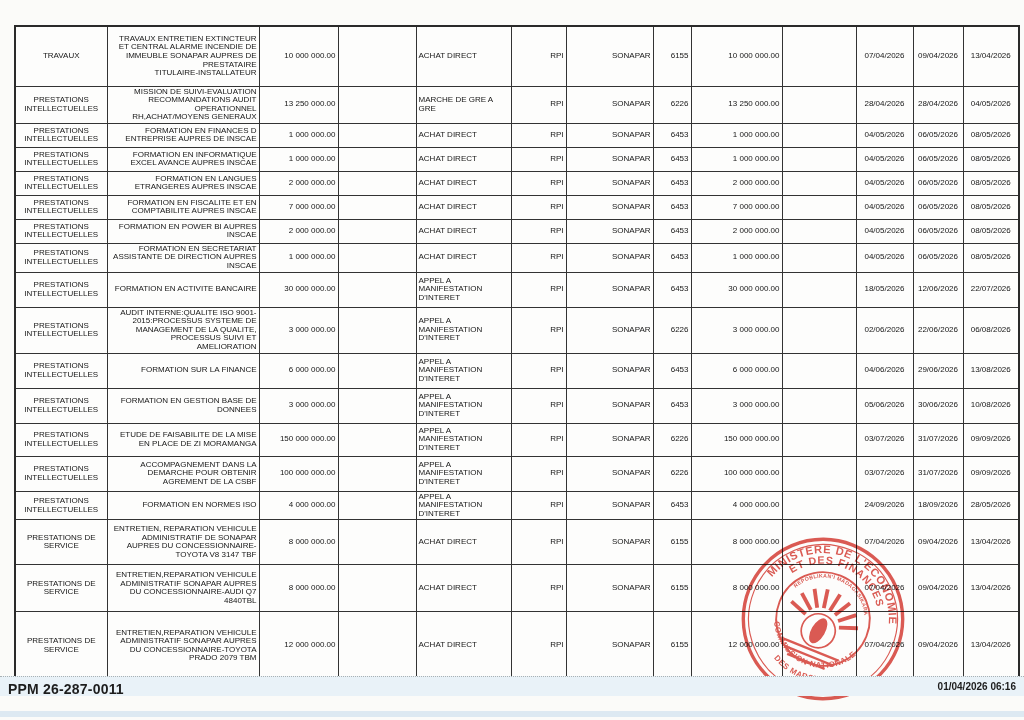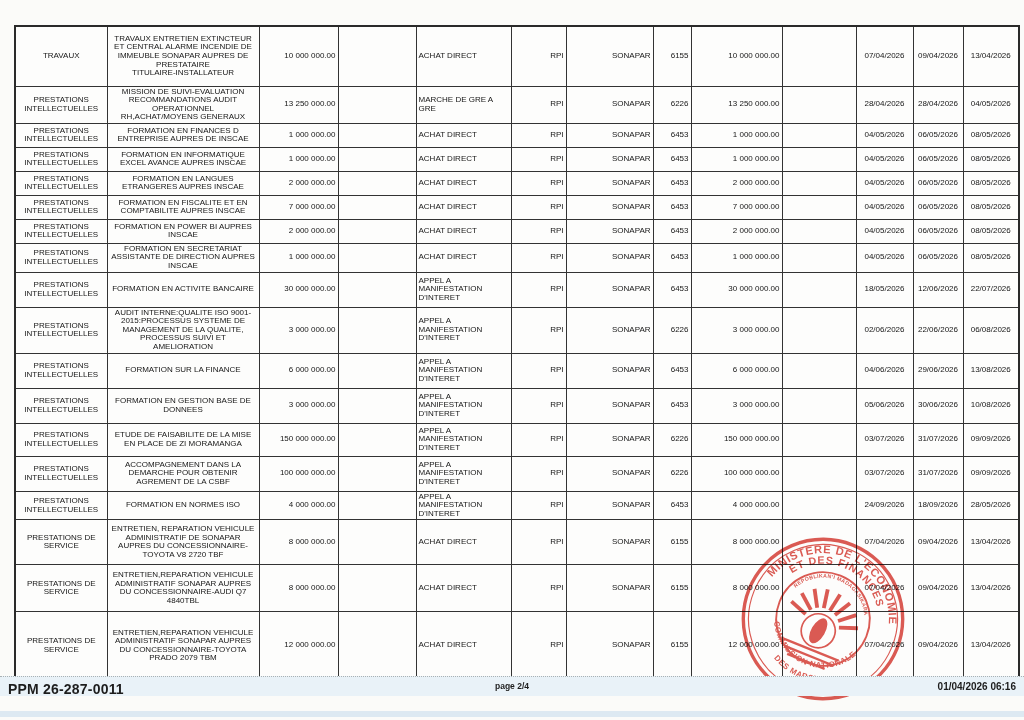--- a/index.html
+++ b/index.html
@@ -21,21 +21,21 @@
   table.ppm td{
     border:1px solid #333;
     font-size:8px;line-height:8.6px;
     color:#161616;
     padding:1px 2px;
     vertical-align:middle;
     overflow:hidden;
     word-wrap:break-word;
   }
   td.c-cat{text-align:center;}
-  td.c-desc{text-align:center;white-space:pre-line;vertical-align:middle;}
+  td.c-desc{text-align:right;white-space:pre-line;vertical-align:middle;}
   td.c-amt{text-align:right;padding-right:3px;white-space:nowrap;}
   td.c-mode{text-align:left;}
   td.c-ctr{text-align:right;}
   td.c-date{text-align:center;white-space:nowrap;padding-left:1px;padding-right:1px;}
   td.c-empty{background:#fdfdfc;}
 
   
   .stamp{
     position:absolute;left:738px;top:534px;width:170px;height:170px;
     transform:rotate(22deg);
@@ -312,21 +312,21 @@
       <td class="c-ctr">SONAPAR</td>
       <td class="c-ctr">6453</td>
       <td class="c-amt">4 000 000.00</td>
       <td class="c-empty"></td>
       <td class="c-date">24/09/2026</td>
       <td class="c-date">18/09/2026</td>
       <td class="c-date">28/05/2026</td>
     </tr>
         <tr style="height: 45px;">
       <td class="c-cat">PRESTATIONS DE SERVICE</td>
-      <td class="c-desc">ENTRETIEN, REPARATION VEHICULE ADMINISTRATIF DE SONAPAR AUPRES DU CONCESSIONNAIRE-TOYOTA V8 2720 TBF</td>
+      <td class="c-desc">ENTRETIEN, REPARATION VEHICULE ADMINISTRATIF DE SONAPAR AUPRES DU CONCESSIONNAIRE-TOYOTA V8 3147 TBF</td>
       <td class="c-amt">8 000 000.00</td>
       <td class="c-empty"></td>
       <td class="c-mode">ACHAT DIRECT</td>
       <td class="c-ctr">RPI</td>
       <td class="c-ctr">SONAPAR</td>
       <td class="c-ctr">6155</td>
       <td class="c-amt">8 000 000.00</td>
       <td class="c-empty"></td>
       <td class="c-date">07/04/2026</td>
       <td class="c-date">09/04/2026</td>
@@ -414,17 +414,16 @@
       <g stroke-width="2.2" fill="none">
         <path d="M52,111 H108"></path>
         <path d="M56,117 H104"></path>
         <path d="M61,123 H99"></path>
       </g>
     </g>
   </svg>
 
   <div class="footer-band"></div>
   <div class="footer-left">PPM 26-287-0011</div>
-  <div class="footer-center">page 2/4</div>
   <div class="footer-right">01/04/2026 06:16</div>
   <div class="bottom-strip"></div>
 
 </div>
 
 </body></html>

